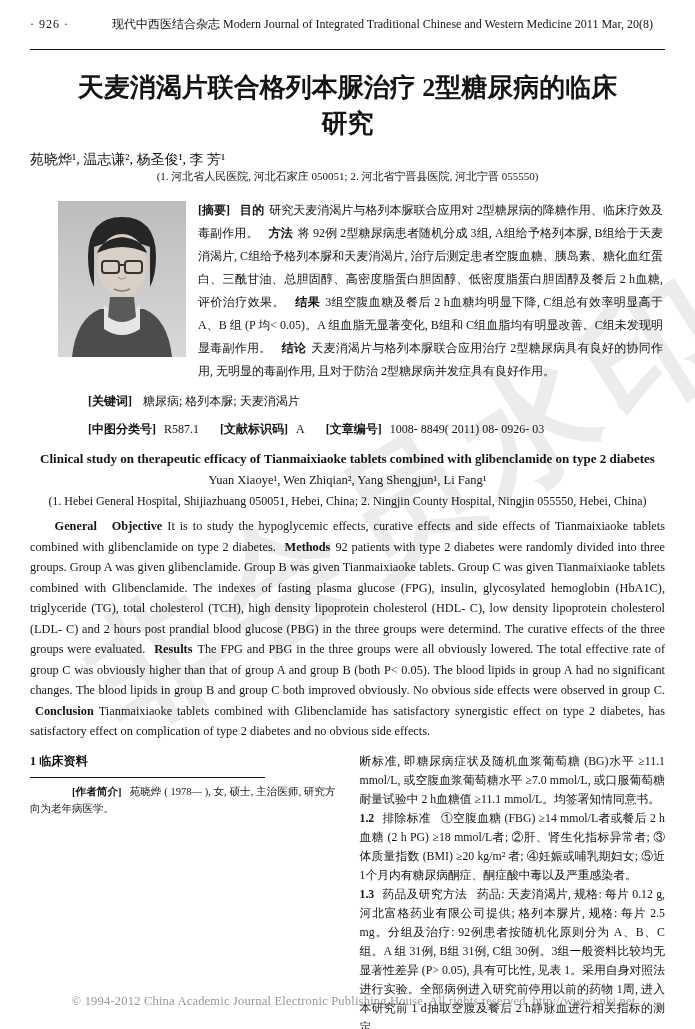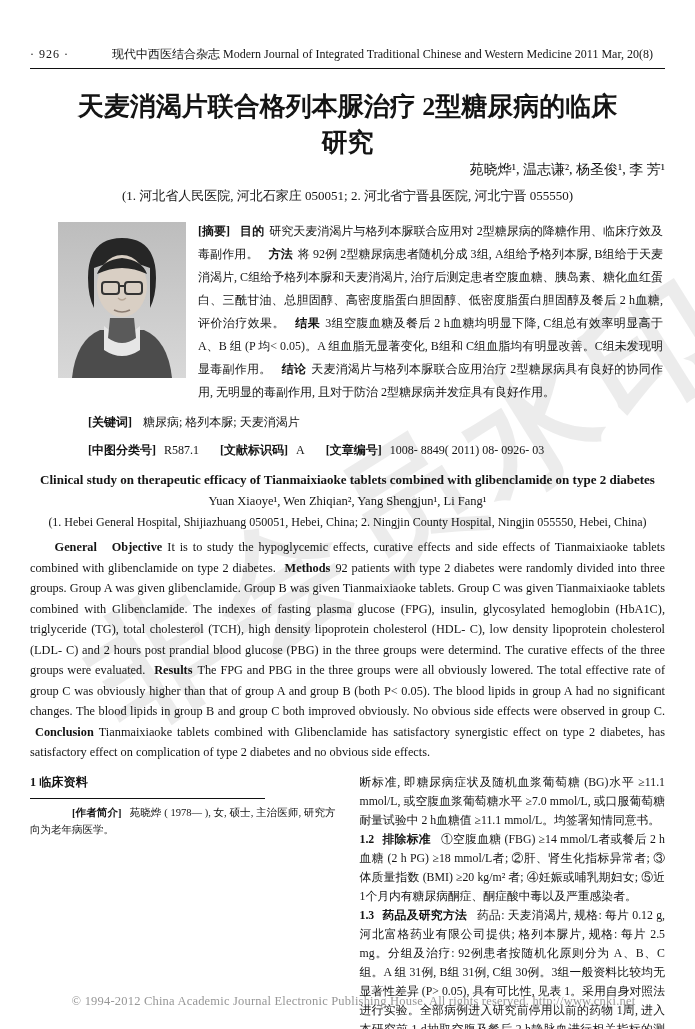--- a/index.html
+++ b/index.html
@@ -14,28 +14,28 @@
   .watermark{
     position:absolute;top:620px;left:55px;z-index:0;
     font-family:"Liberation Sans","DejaVu Sans",sans-serif;
     font-size:132px;font-weight:bold;letter-spacing:14px;white-space:nowrap;
     color:rgba(120,120,120,0.14);
     transform:rotate(-32deg);transform-origin:0 0;
     pointer-events:none;user-select:none;
   }
 
   
-  .hdr{display:flex;align-items:baseline;font-size:12px;padding:4px 0 5px 0;border-bottom:1.6px solid #111;margin-top:30px;}
+  .hdr{display:flex;align-items:baseline;font-size:12px;padding:4px 0 16px 0;border-bottom:1.6px solid #111;}
   .hdr .pgnum{width:70px;letter-spacing:1px;}
   .hdr .jline{flex:1;text-align:center;}
 
   
   .title-cn{margin:20px 40px 0 40px;text-align:center;font-size:26px;font-weight:bold;line-height:36px;}
-  .authors-cn{margin-top:0;text-align:right;font-size:14px;}
-  .affil-cn{margin-top:8px;text-align:center;font-size:13px;}
+  .authors-cn{margin-top:9px;text-align:left;font-size:14px;}
+  .affil-cn{text-align:center;font-size:11px;}
 
   
   .abs-block{margin:15px 2px 0 28px;font-size:12px;line-height:23px;}
   .photo{float:left;width:128px;height:156px;margin:2px 12px 4px 0;background:#c9c9c9;}
   .photo svg{display:block;}
   .abs-text{text-align:justify;}
   .lbl-b{font-weight:bold;}
   .seg-lbl{font-weight:bold;padding:0 5px 0 7px;}
   .kw-line{clear:both;padding:7px 0 0 30px;font-size:12px;}
   .cls-line{padding:5px 0 0 30px;font-size:12px;}
@@ -49,21 +49,21 @@
   .abs-en{margin-top:7px;font-size:12.3px;line-height:20.5px;text-align:justify;text-indent:2em;}
   .kw-en{margin-top:1px;font-size:12.3px;line-height:20.5px;text-indent:2em;}
 
   
   .cols{display:flex;gap:24px;margin-top:10px;font-size:11.8px;line-height:19px;}
   .col{flex:1;min-width:0;text-align:justify;}
   .col p{margin:0;}
   .indent{text-indent:2em;}
   .sec-h{font-weight:bold;font-size:12.2px;margin:1px 0;}
   .sub-lbl{font-weight:bold;margin-right:8px;}
-  .sub-h{font-weight:bold;margin-right:10px;}
+  .sub-h{font-weight:normal;margin-right:10px;}
 
   
   .footnote{margin-top:6px;font-size:10.5px;line-height:17px;}
   .fn-rule{width:235px;border-top:1.2px solid #111;margin:0 0 5px 0;}
   .fn-lbl{font-weight:bold;margin-right:8px;padding-left:21px;}
   .fn-text{}
 
   
   .copyright{
     position:absolute;top:994px;left:12px;right:0;z-index:2;text-align:center;

